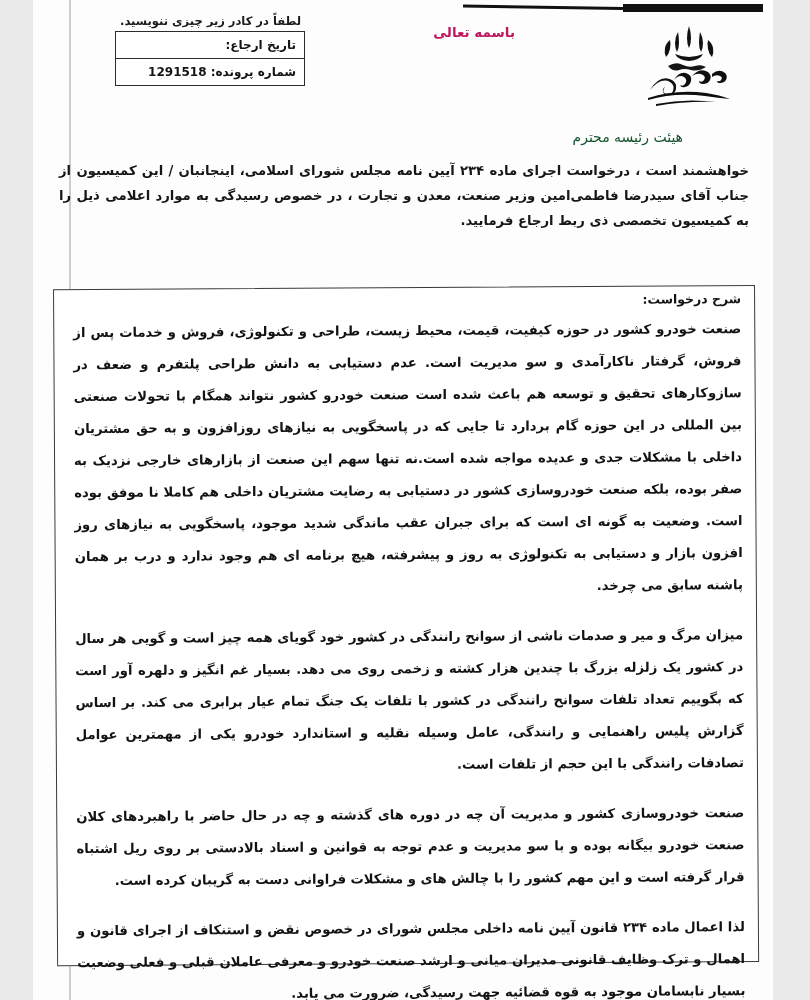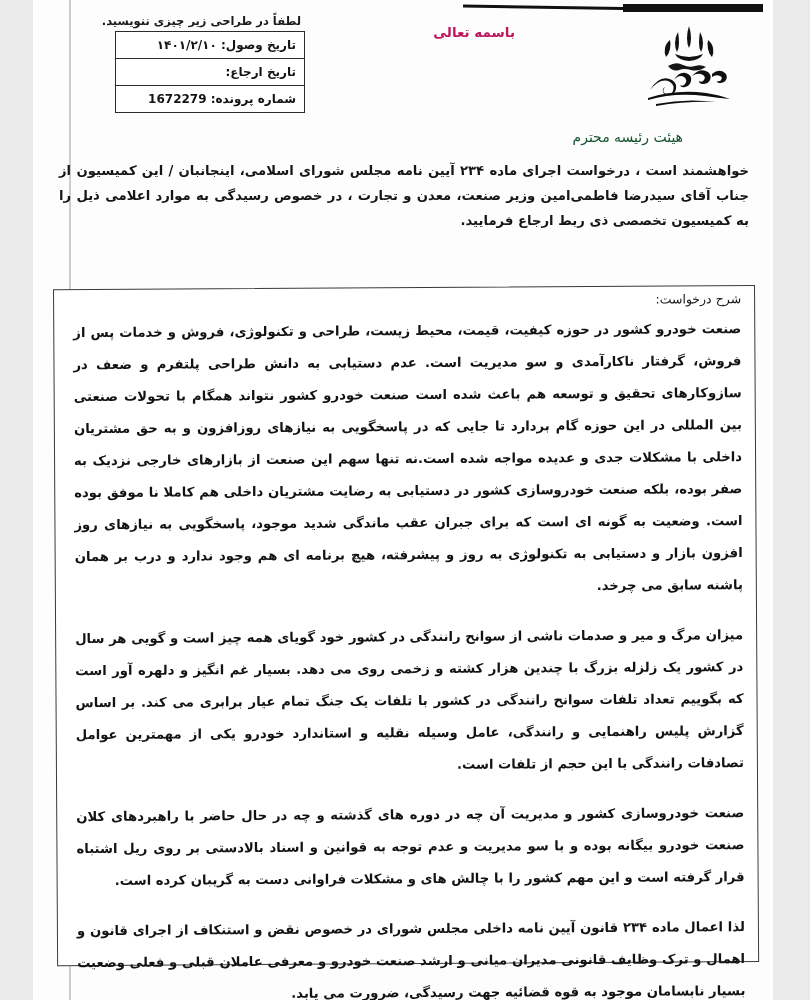--- a/index.html
+++ b/index.html
@@ -174,21 +174,21 @@
     height: 675px;
     padding: 0;
     transform: rotate(-0.35deg);
     transform-origin: top right;
   }
   .desc-label {
     position: absolute;
     right: 14px;
     top: 6px;
     font-size: 12.5px;
-    font-weight: normal;
+    font-weight: bold;
     color: #141414;
   }
   .desc-body {
     position: absolute;
     right: 14px;
     top: 28px;
     width: 668px;
     font-size: 13.2px;
     font-weight: bold;
     color: #131313;
@@ -205,32 +205,29 @@
 <div class="left-gutter"></div>
 <div class="right-gutter"></div>
 
 <div id="page">
 
   <div class="scan-line-left"></div>
   <div class="scan-band thin"></div>
   <div class="scan-band nub"></div>
   <div class="scan-band"></div>
 
-  <div class="note-top">لطفاً در طراحی زیر چیزی ننویسید.</div>
+  <div class="note-top">لطفاً در کادر زیر چیزی ننویسید.</div>
 
   <table class="stamp-box">
     <tbody>
-        <tr>
-      <td>تاریخ وصول: ۱۴۰۱/۲/۱۰</td>
-    </tr>
     <tr>
       <td>تاریخ ارجاع:</td>
     </tr>
     <tr>
-      <td>شماره پرونده: 1672279</td>
+      <td>شماره پرونده: 1291518</td>
     </tr>
   </tbody>
     </table>
 
   <div class="basmala">باسمه تعالی</div>
 
 
   <div class="logo">
     <svg width="112" height="96" viewBox="0 0 112 96">
 

